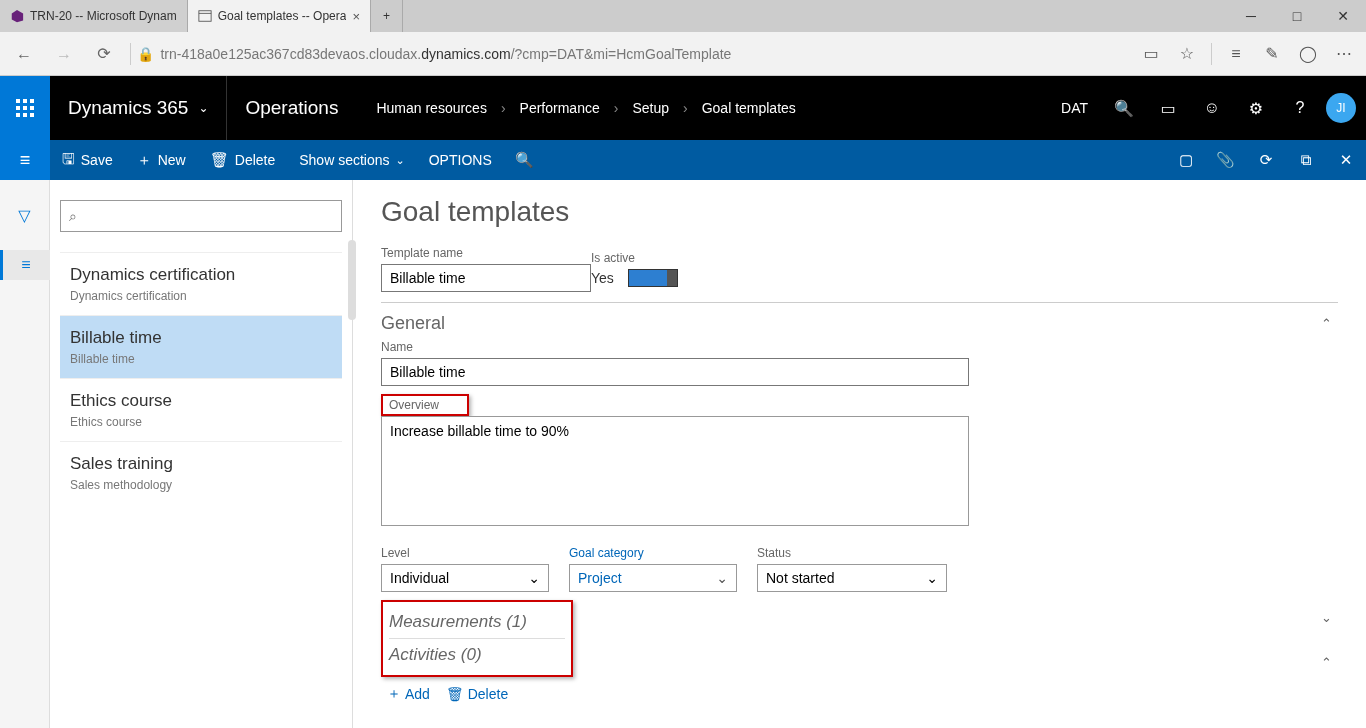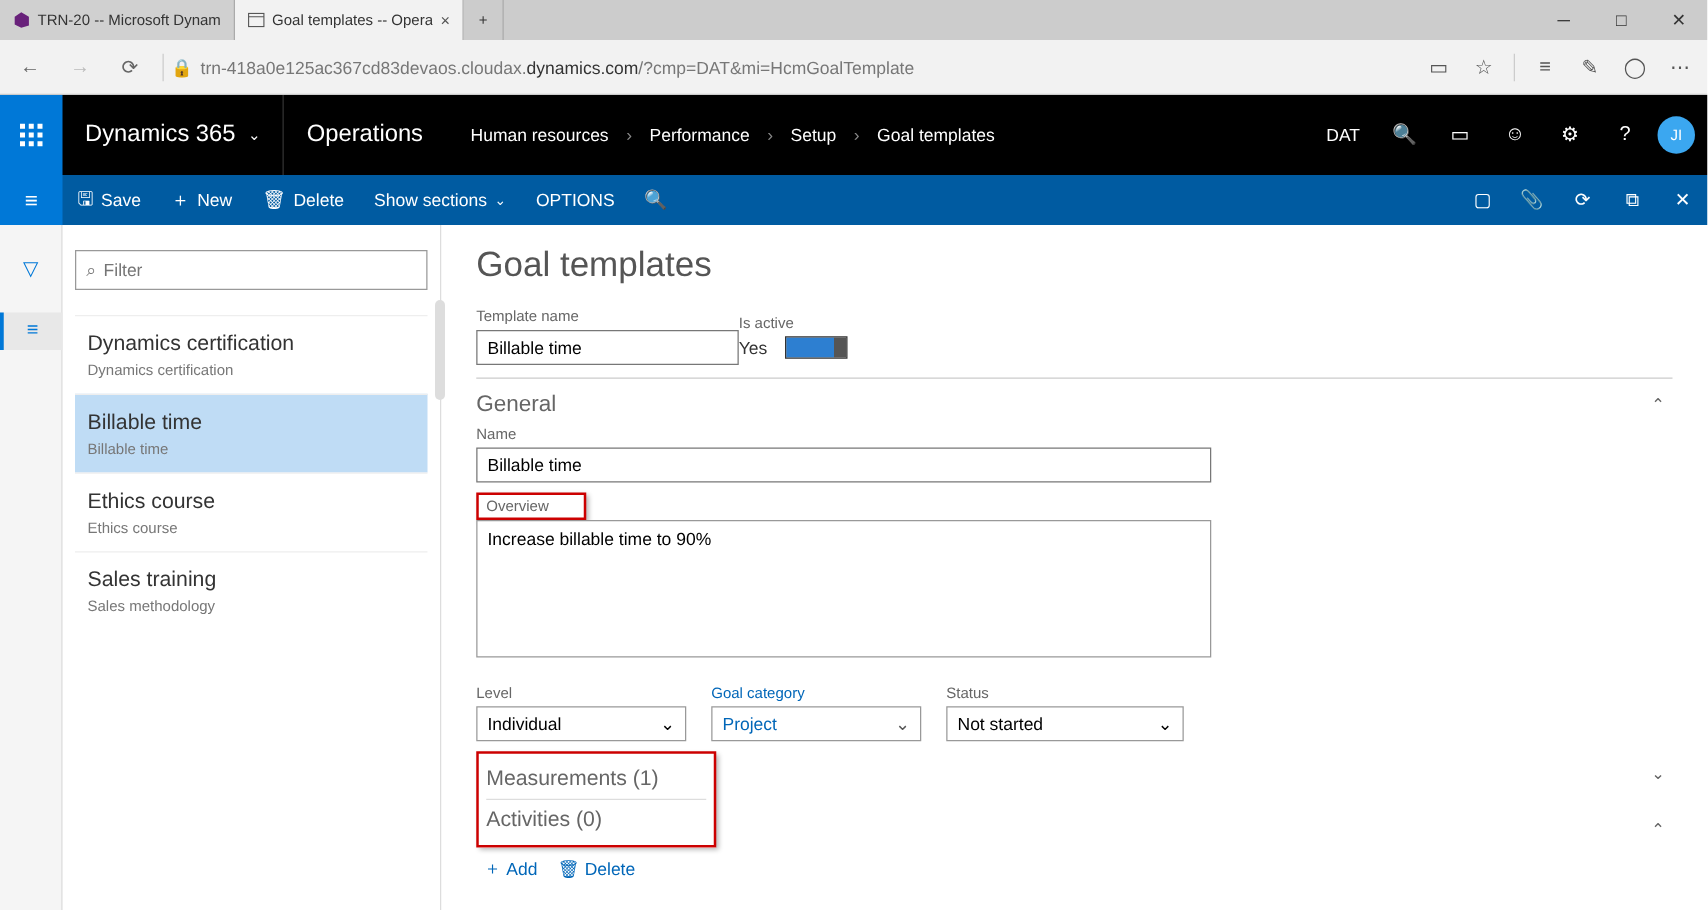--- a/index.html
+++ b/index.html
@@ -79,21 +79,21 @@
 .textarea { border: 1px solid #999; width: 588px; height: 110px; padding: 6px 8px; font-size: 14px; resize: none; font-family: inherit; margin-bottom: 10px; }
 .select-row { display: flex; gap: 20px; margin-top: 6px; }
 .select-box { border: 1px solid #999; height: 28px; width: 168px; display: flex; align-items: center; padding: 0 8px; font-size: 14px; justify-content: space-between; }
 .select-box.link { color: #0066b8; }
 .sel-label { font-size: 12px; color: #666; margin-bottom: 4px; }
 .sel-label.link { color: #0066b8; }
 
 .highlight { border: 2px solid #c00; box-shadow: 2px 2px 4px rgba(0,0,0,0.3); }
 .ov-label-box { display: inline-block; padding: 2px 28px 2px 6px; margin-top: 8px; margin-bottom: 0; }
 .meas-box { padding: 4px 6px; margin-top: 8px; display: inline-block; width: fit-content; }
-.meas-box .mrow { display: flex; align-items: center; padding: 6px 0; width: 176px; }
+.meas-box .mrow { display: flex; align-items: center; padding: 6px 0; width: 176px; font-style: italic; }
 .meas-box .mtitle { font-size: 17px; color: #666; flex: 1; }
 .meas-outer { display: flex; align-items: center; }
 .right-chev { margin-left: auto; color: #666; font-size: 13px; padding-right: 6px; }
 
 .sub-actions { display: flex; gap: 16px; padding: 8px 0 0 6px; }
 .sub-actions .sa { color: #0066b8; font-size: 14px; display: flex; align-items: center; gap: 4px; }
 </style>
 </head>
 <body>
 
@@ -216,21 +216,20 @@
 
 <div class="main">
   <div class="rail">
     <div class="ricon">▽</div>
     <div class="ricon active">≡</div>
   </div>
 
   <div class="list-panel">
     <div class="filter-box">
       <span>⌕</span>
-      <input placeholder="Filter" style="">
     </div>
     <div class="litem">
       <div class="t">Dynamics certification</div>
       <div class="s">Dynamics certification</div>
     </div>
     <div class="litem selected">
       <div class="t">Billable time</div>
       <div class="s">Billable time</div>
     </div>
     <div class="litem">

